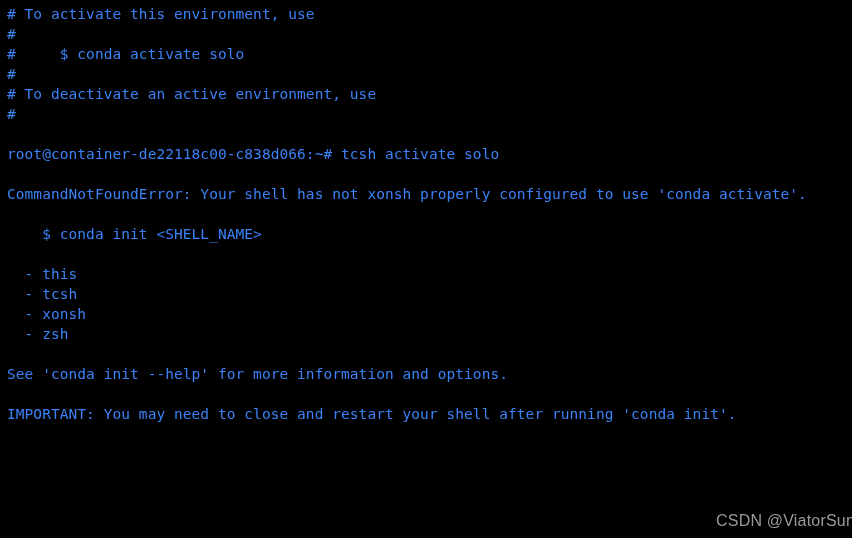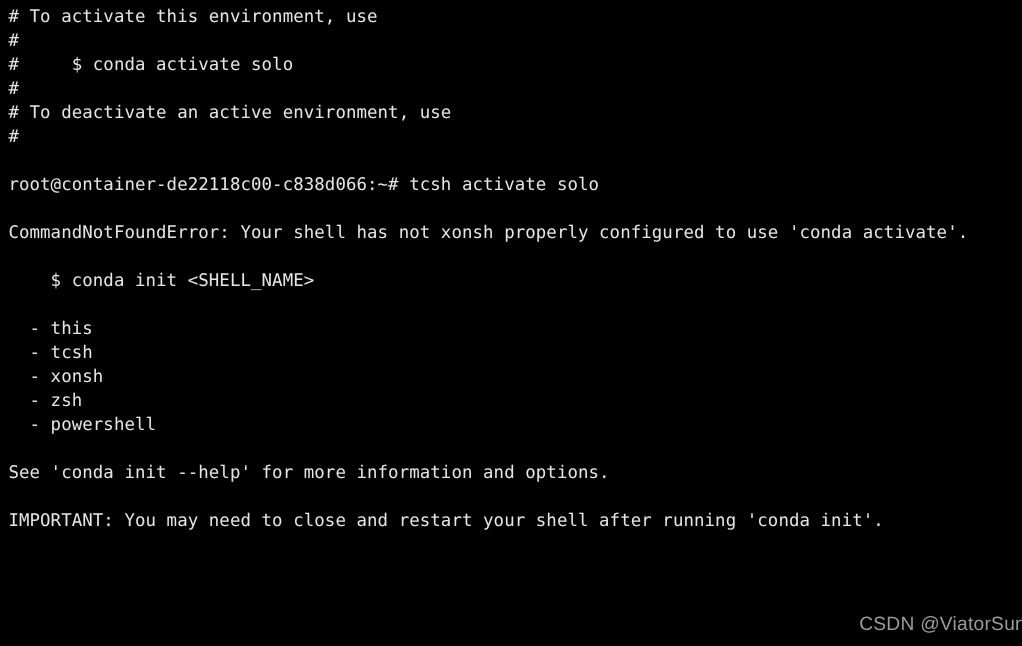--- a/index.html
+++ b/index.html
@@ -18,21 +18,21 @@
     position: absolute;
     left: 7px;
     top: 4px;
     width: 845px;
   }
   .line {
     font-family: "DejaVu Sans Mono", "Liberation Mono", monospace;
     font-size: 14.5px;
     line-height: 20px;
     height: 20px;
-    color: #e5e5e5;
+    color: #3b82f6;
     white-space: pre;
     letter-spacing: 0.06px;
     -webkit-font-smoothing: none;
   }
   .line.blank {
     color: transparent;
   }
   #watermark {
     position: absolute;
     left: 716px;
@@ -60,20 +60,19 @@
       <div class="line">root@container-de22118c00-c838d066:~# tcsh activate solo</div>
       <div class="line blank">&nbsp;</div>
       <div class="line">CommandNotFoundError: Your shell has not xonsh properly configured to use 'conda activate'.</div>
       <div class="line blank">&nbsp;</div>
       <div class="line">    $ conda init &lt;SHELL_NAME&gt;</div>
       <div class="line blank">&nbsp;</div>
       <div class="line">  - this</div>
       <div class="line">  - tcsh</div>
       <div class="line">  - xonsh</div>
       <div class="line">  - zsh</div>
-      <div class="line">  - powershell</div>
       <div class="line blank">&nbsp;</div>
       <div class="line">See 'conda init --help' for more information and options.</div>
       <div class="line blank">&nbsp;</div>
       <div class="line">IMPORTANT: You may need to close and restart your shell after running 'conda init'.</div>
     </div>
   <div id="watermark">CSDN @ViatorSun</div>
 </div>
 
 </body></html>

